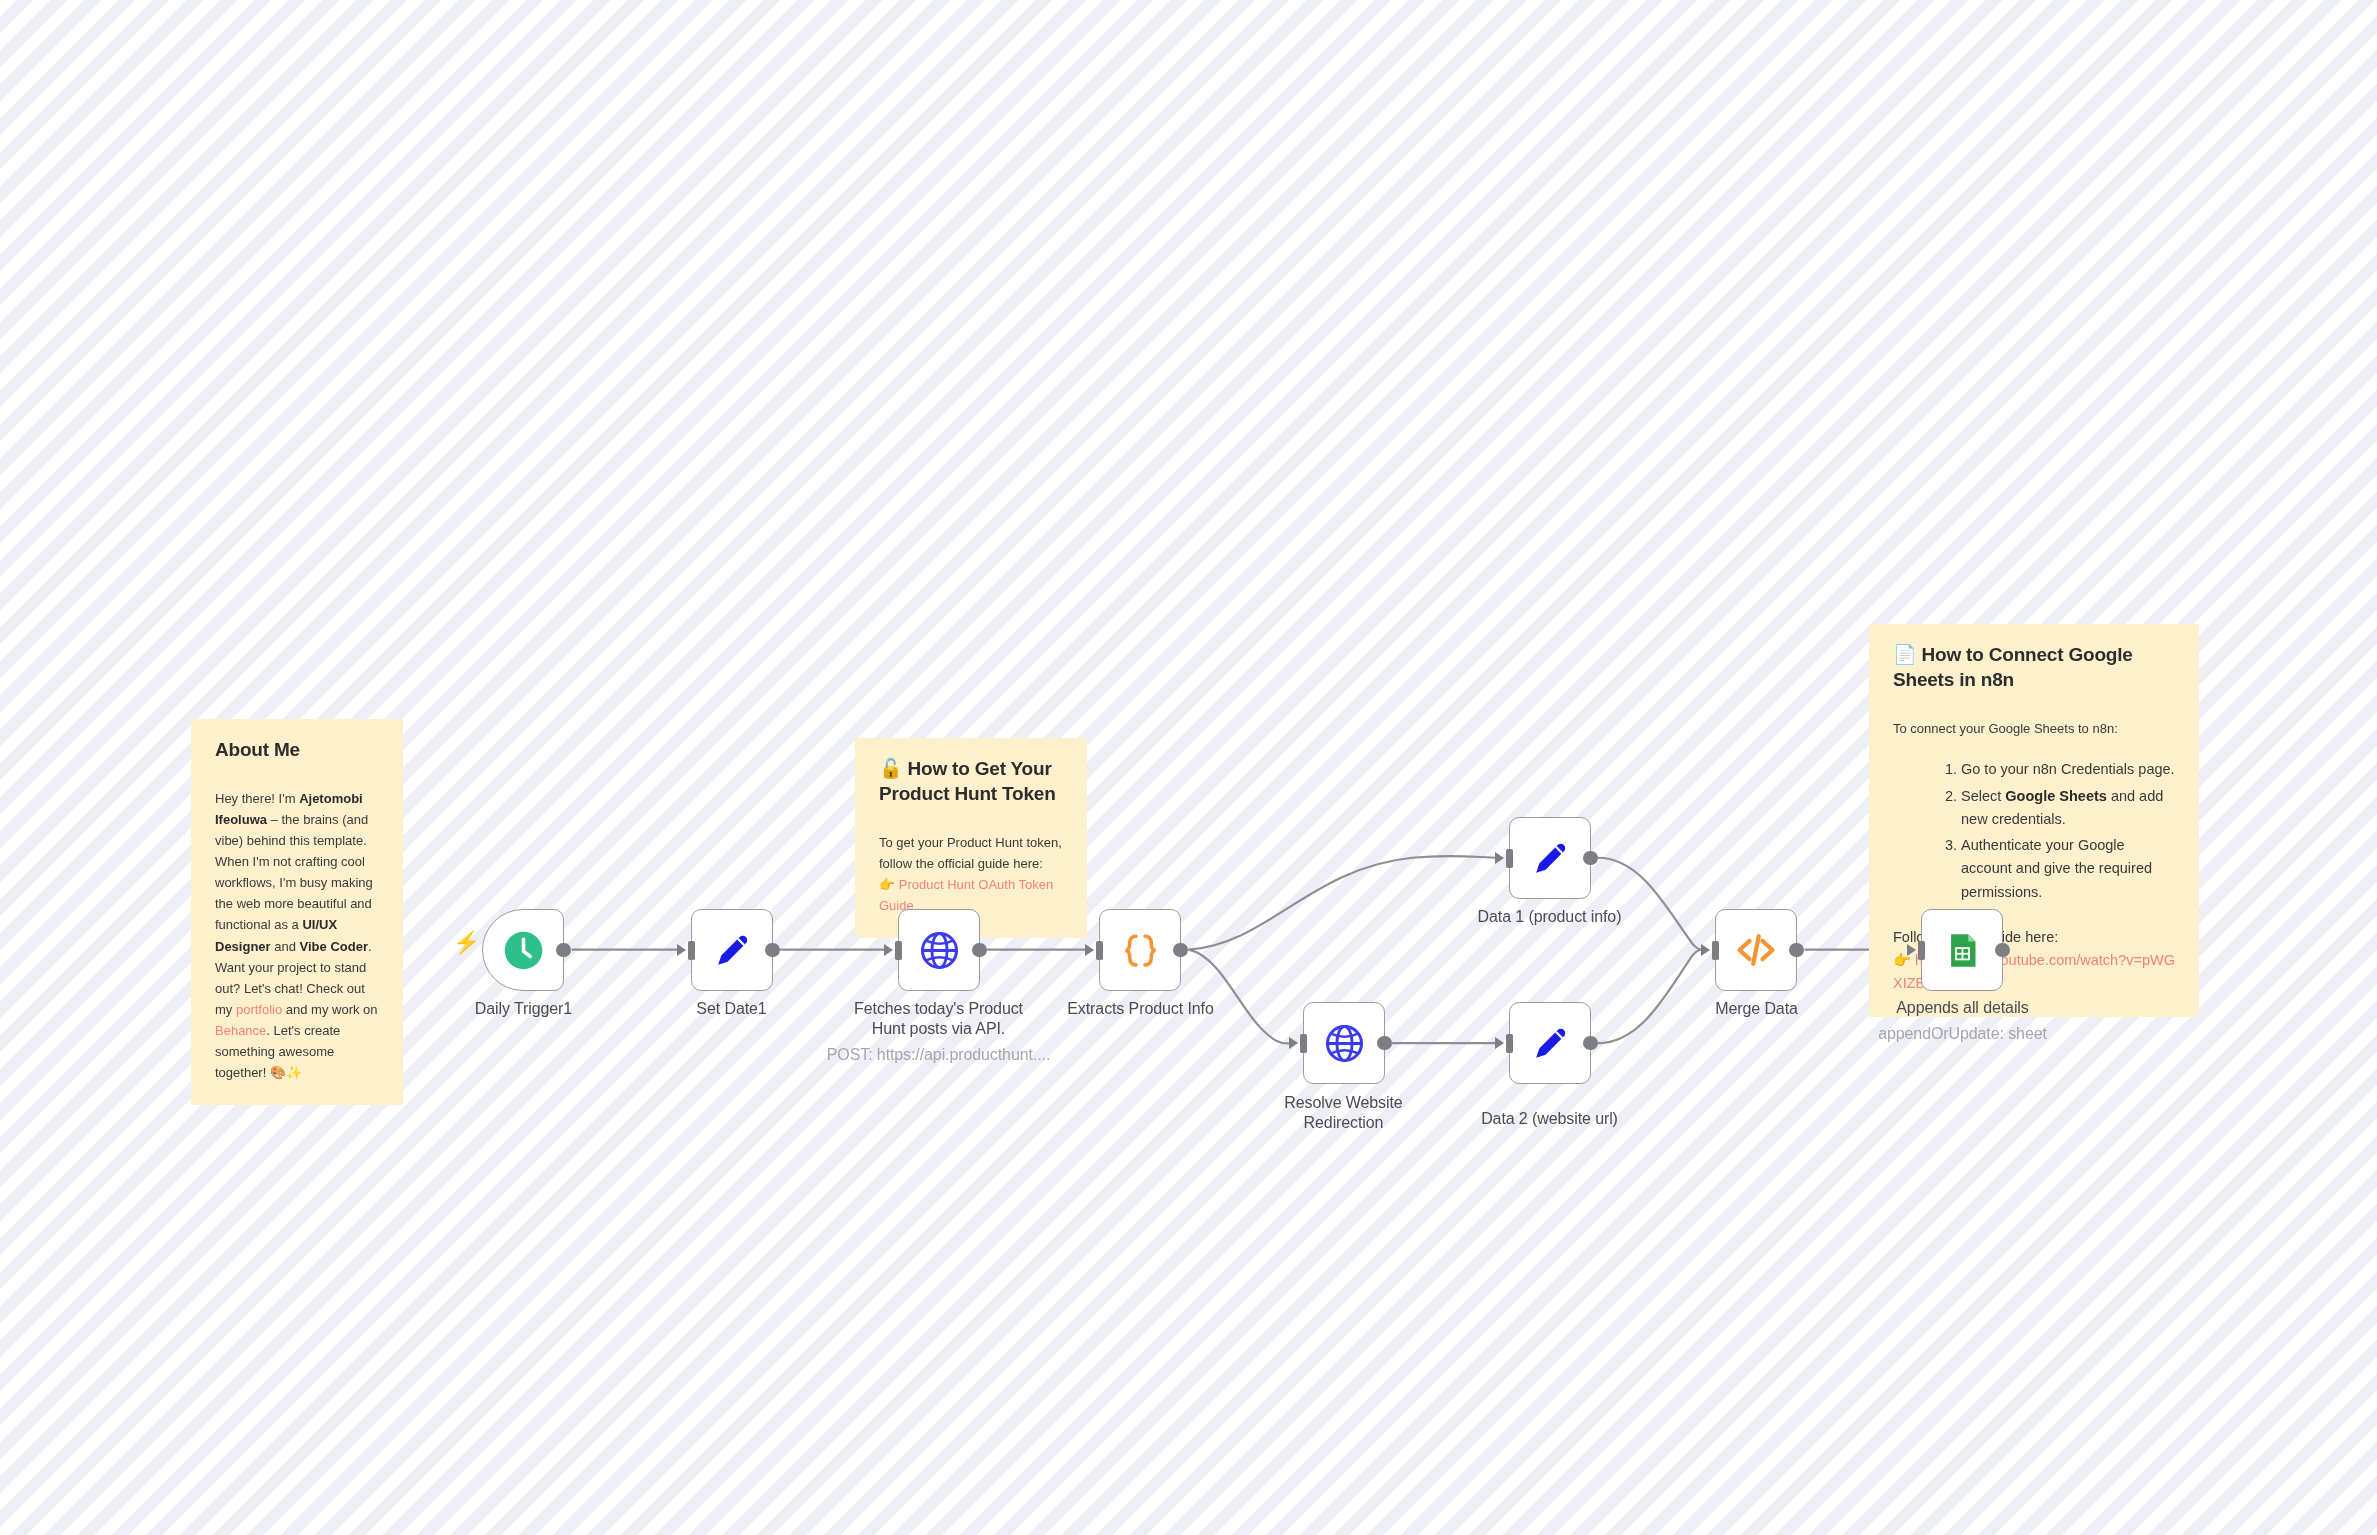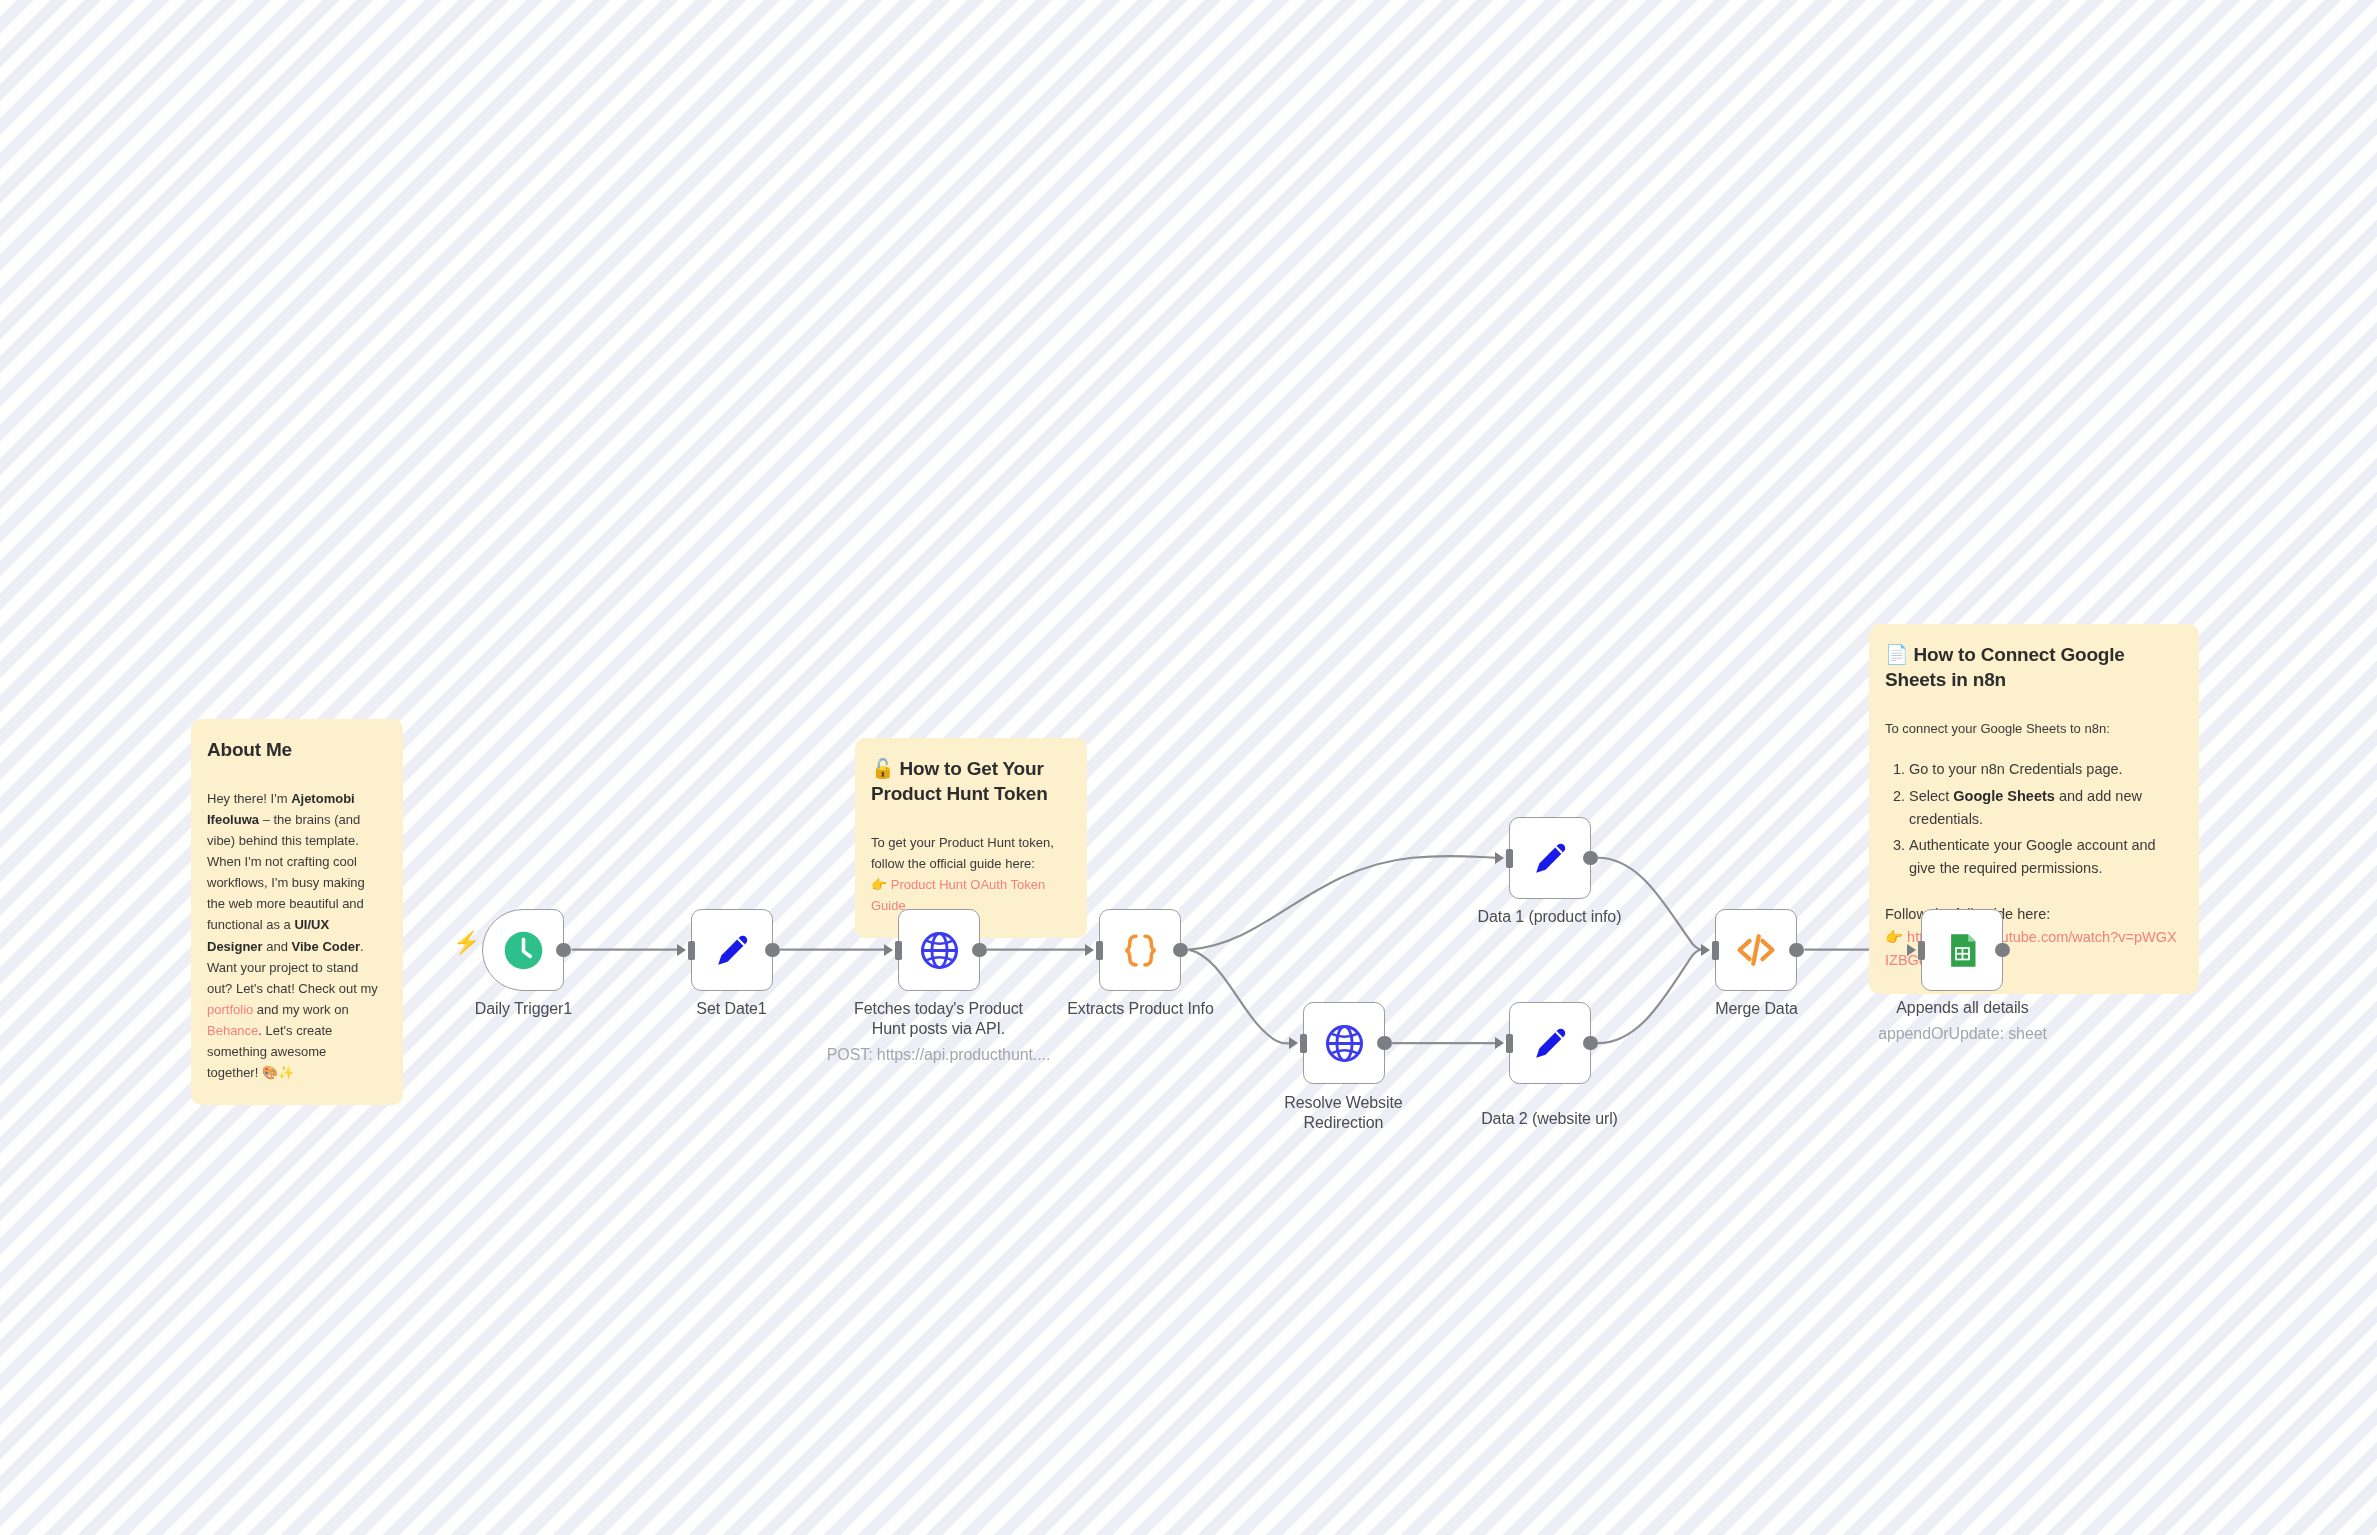--- a/index.html
+++ b/index.html
@@ -23,22 +23,22 @@
       #ffffff 12px,
       #eeeef6 12px,
       #eeeef6 24px
     );
   }
 
   
   .sticky {
     position: absolute;
     background: #fdf0cd;
-    border-radius: 10px;
-    padding: 19px 22px 22px 16px;
+    border-radius: 1px;
+    padding: 19px 22px 22px 24px;
     color: #3a3a3a;
   }
   .sticky h3 {
     font-size: 19px;
     font-weight: bold;
     letter-spacing: -0.2px;
     margin-bottom: 25.5px;
     line-height: 1.3;
     color: #2d2d2d;
   }
@@ -48,21 +48,21 @@
     margin-bottom: 0;
   }
   .sticky b { font-weight: bold; color: #2b2b2b; }
   .sticky .lnk { color: #f4807f; }
   .sticky ol {
     font-size: 14.5px;
     line-height: 1.6;
     padding-left: 24px;
     margin-top: 19px;
   }
-  .sticky ol li { margin-bottom: 3.4px; }
+  .sticky ol li { margin-bottom: 3.4px; margin-left: 44px; }
   .sticky .follow { margin-top: 22px; font-size: 14.5px; line-height: 1.6; }
   .sticky .url { color: #f4807f; word-break: break-all; }
 
   #note-about  { left: 191px;  top: 719px;  width: 212px; }
   #note-token  { left: 855px; top: 738px;  width: 232px; }
   #note-sheets { left: 1869px; top: 624px;  width: 330px; }
 
   
   .node {
     position: absolute;

